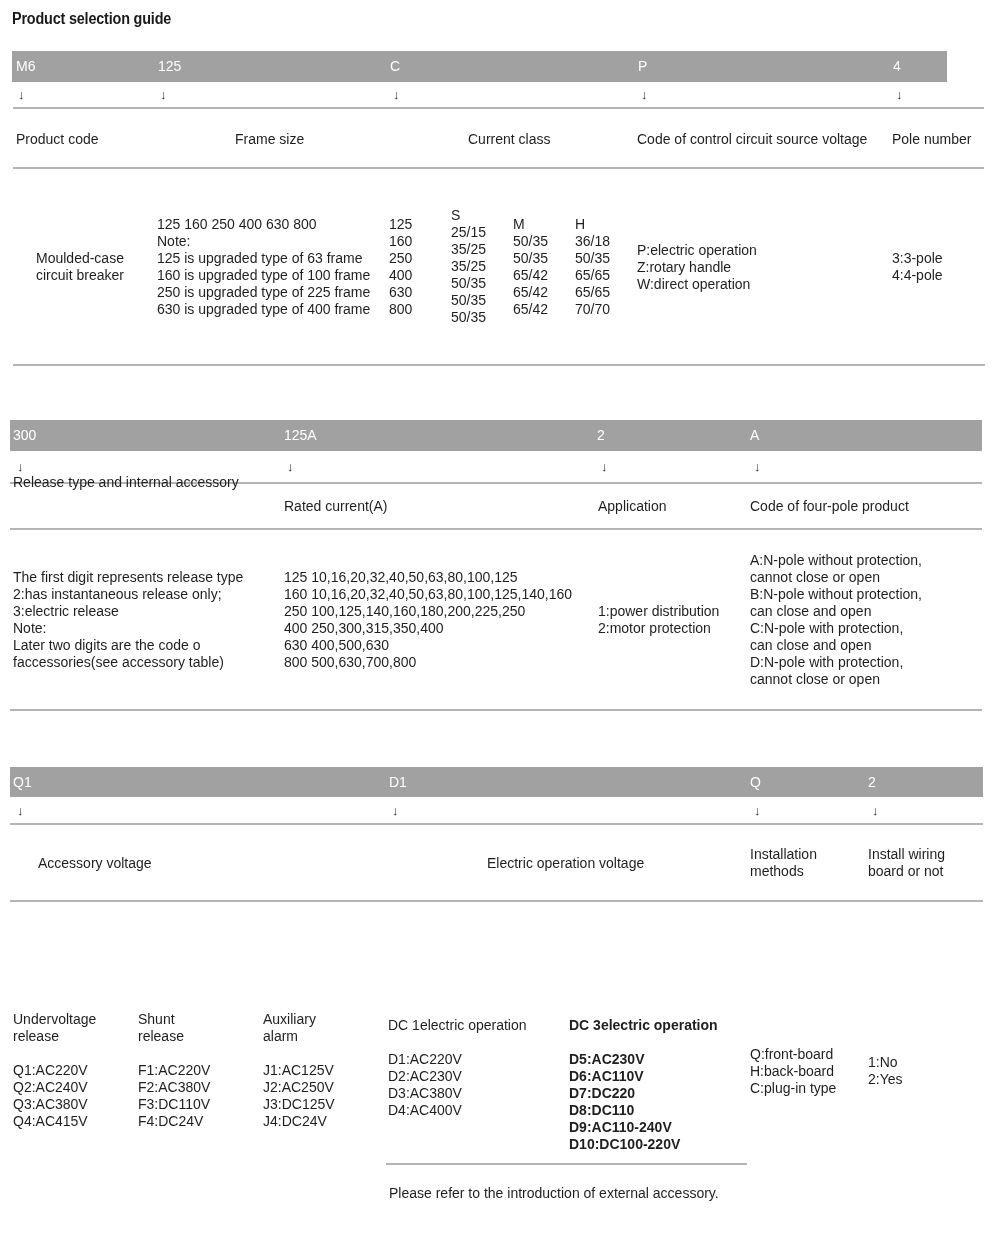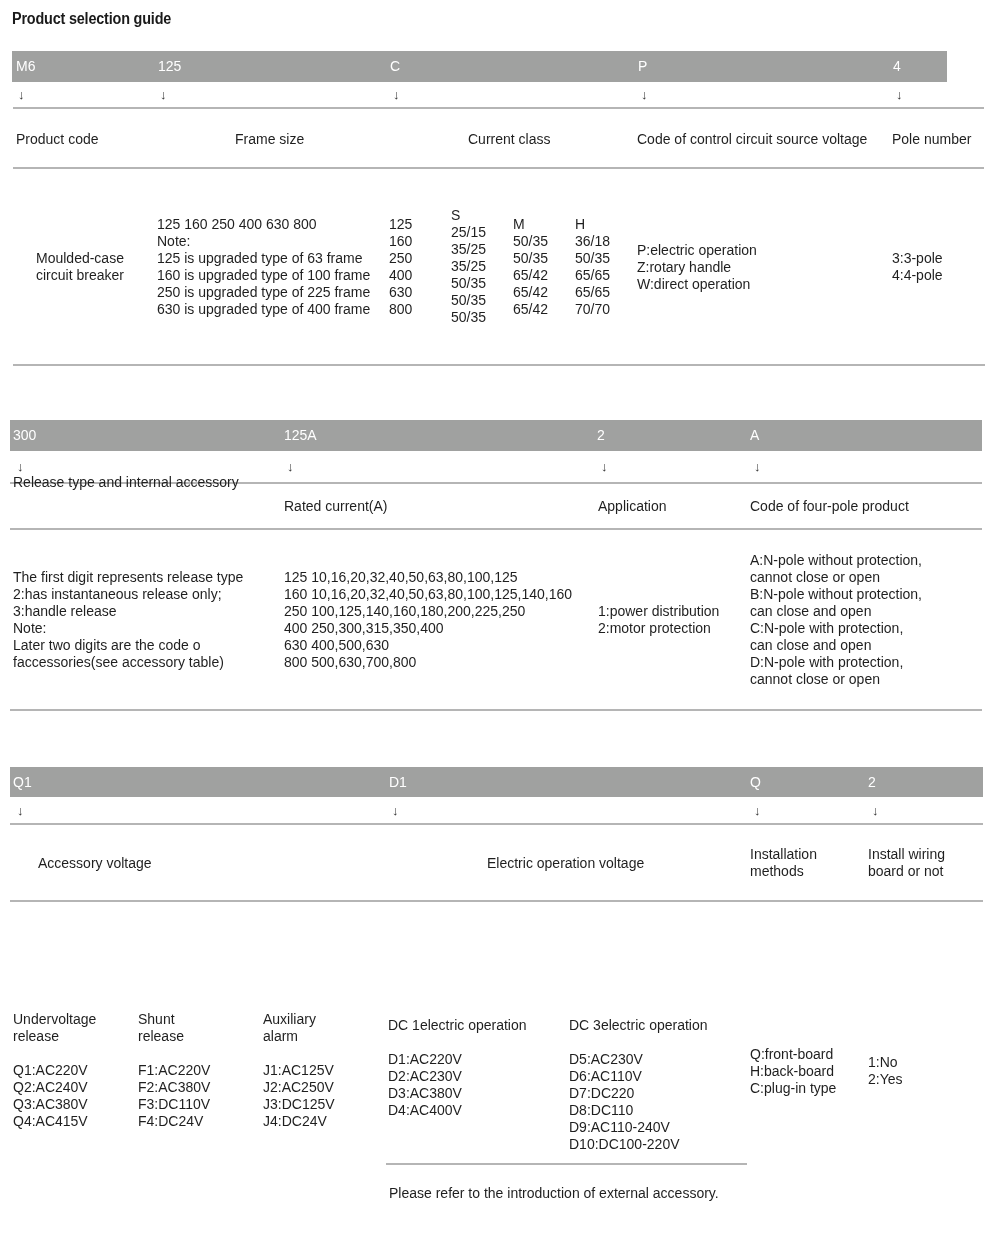--- a/index.html
+++ b/index.html
@@ -112,21 +112,21 @@
 
 <span class="lbl" style="left:13px; top:474px;">Release type and internal accessory</span>
 <span class="lbl" style="left:284px; top:498px;">Rated current(A)</span>
 <span class="lbl" style="left:598px; top:498px;">Application</span>
 <span class="lbl" style="left:750px; top:498px;text-align:center;">Code of four-pole product</span>
 <div class="hr" style="left:10px; top:528px; width:972px;"></div>
 
 <div class="lbl stack" style="left:13px; top:569px;">
   <div>The first digit represents release type</div>
   <div>2:has instantaneous release only;</div>
-  <div>3:handle release</div>
+  <div>3:electric release</div>
   <div>Note:</div>
   <div>Later two digits are the code o</div>
   <div>faccessories(see accessory table)</div>
 </div>
 <div class="lbl stack" style="left:284px; top:569px;">
   <div>125 10,16,20,32,40,50,63,80,100,125</div>
   <div>160 10,16,20,32,40,50,63,80,100,125,140,160</div>
   <div>250 100,125,140,160,180,200,225,250</div>
   <div>400 250,300,315,350,400</div>
   <div>630 400,500,630</div>
@@ -204,21 +204,21 @@
 
 <div class="lbl stack" style="left:388px; top:1017px;">
   <div>DC 1electric operation</div>
   <div style="height:17px;"></div>
   <div>D1:AC220V</div>
   <div>D2:AC230V</div>
   <div>D3:AC380V</div>
   <div>D4:AC400V</div>
 </div>
 
-<div class="lbl stack" style="left:569px; top:1017px;">
+<div class="lbl stack" style="left:569px; top:1017px;font-weight:bold;">
   <div>DC 3electric operation</div>
   <div style="height:17px;"></div>
   <div>D5:AC230V</div>
   <div>D6:AC110V</div>
   <div>D7:DC220</div>
   <div>D8:DC110</div>
   <div>D9:AC110-240V</div>
   <div>D10:DC100-220V</div>
 </div>
 

